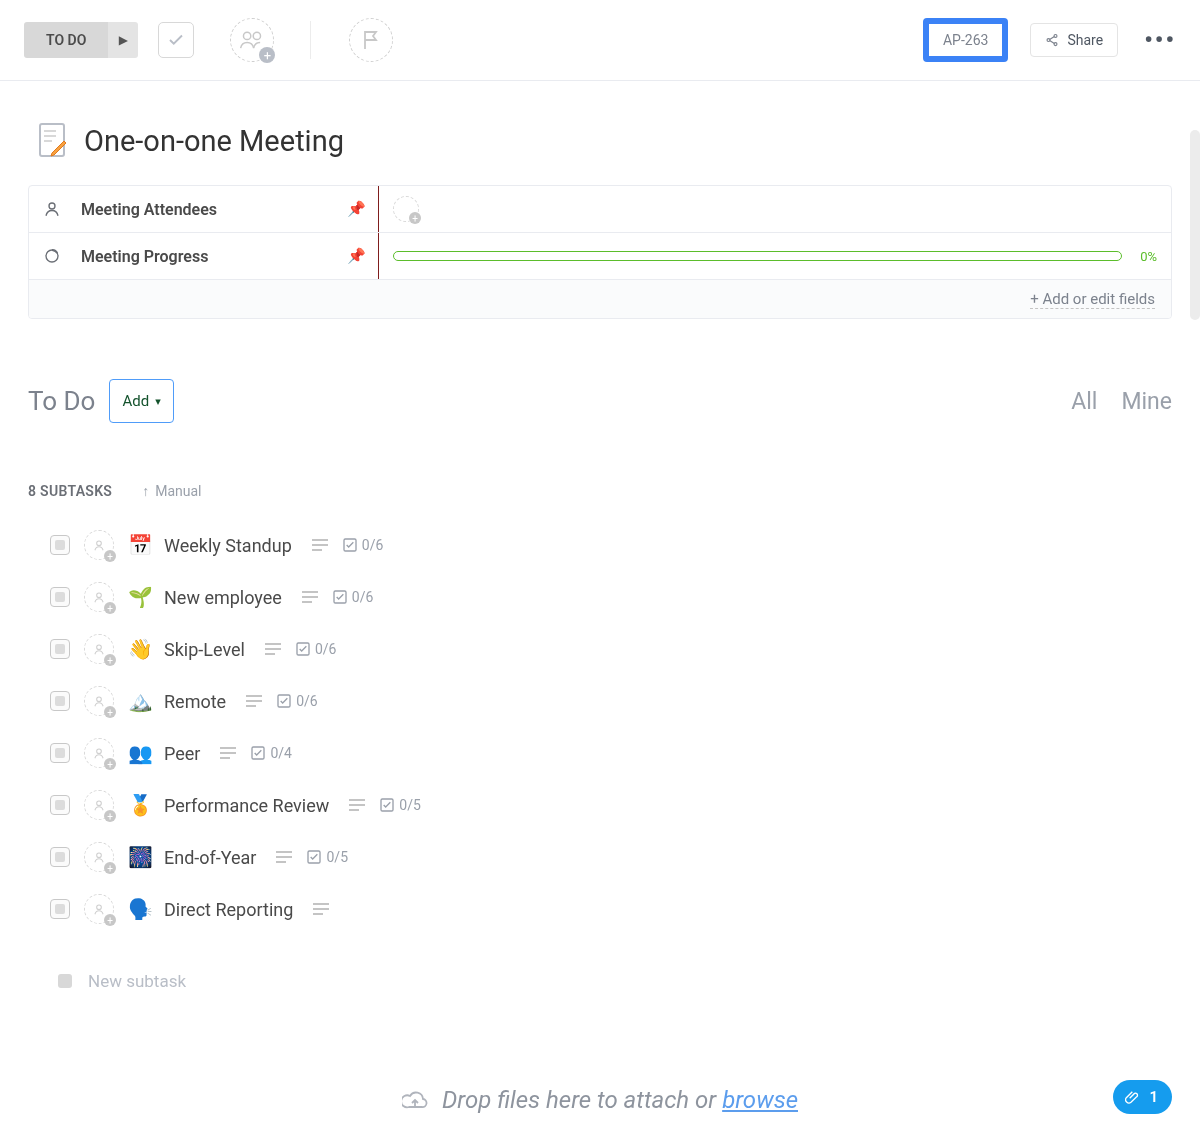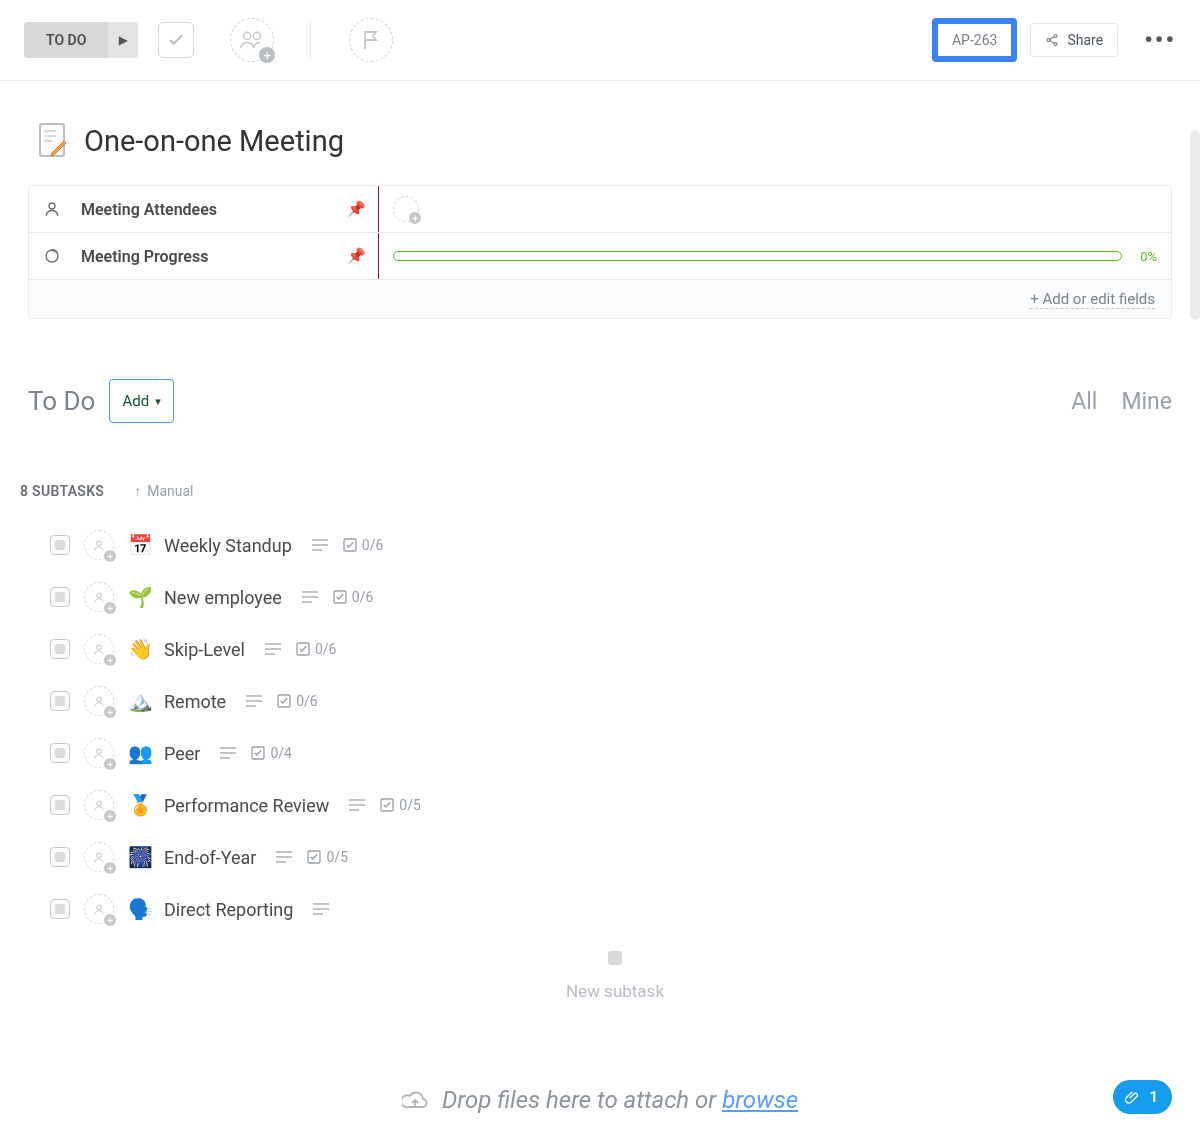--- a/index.html
+++ b/index.html
@@ -87,21 +87,21 @@
   }
   .share-btn {
     border: 1px solid #e4e4e4;
     border-radius: 4px;
     padding: 8px 14px;
     font-size: 14px;
     color: #4f5762;
     display: flex;
     align-items: center;
     gap: 8px;
-    margin-left: 5px;
+    margin-left: 14px;
   }
   .more-dots {
     margin-left: 18px;
     font-size: 24px;
     color: #4f5762;
     letter-spacing: 2px;
     font-weight: bold;
   }
 
   
@@ -233,21 +233,21 @@
     margin-left: auto;
     display: flex;
     gap: 24px;
     color: #9aa0aa;
     font-size: 23px;
   }
 
   .subtasks-bar {
     display: flex;
     align-items: flex-start;
-    padding: 52px 28px 20px 20px;
+    padding: 52px 28px 20px 28px;
     gap: 30px;
     font-size: 14px;
   }
   .subtasks-count {
     color: #6b6f76;
     font-weight: 600;
     letter-spacing: 0.3px;
   }
   .manual-sort {
     color: #9aa0aa;
@@ -332,21 +332,20 @@
 
   .new-subtask-row {
     display: flex;
     align-items: center;
     gap: 16px;
     height: 60px;
     padding-left: 8px;
     color: #b9bec7;
     font-size: 17px;
     margin-top: 16px;
-    flex-direction: column;
   }
   .new-sq {
     width: 14px;
     height: 14px;
     background: #d8d8d8;
     border-radius: 3px;
   }
 
   
   .dropbar {

